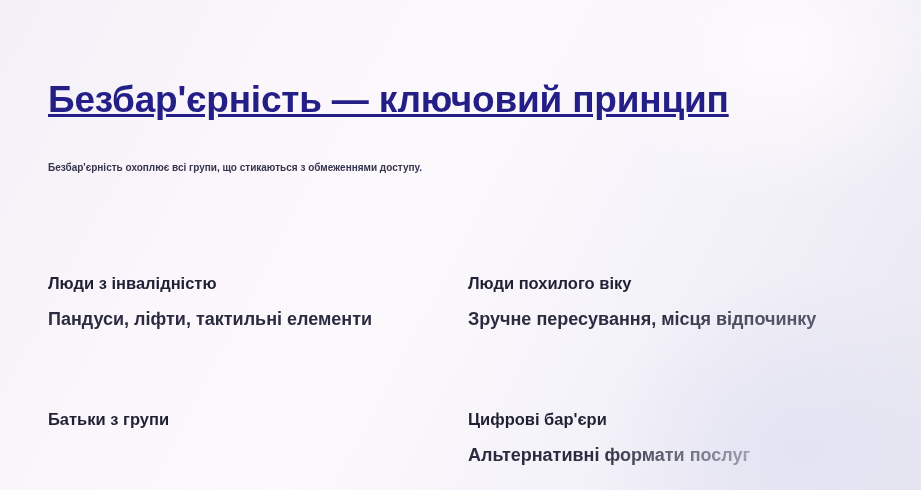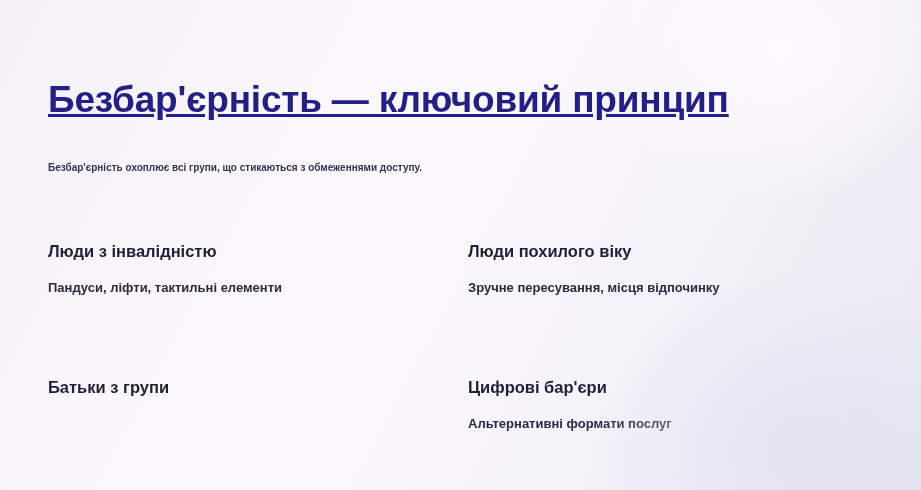--- a/index.html
+++ b/index.html
@@ -84,33 +84,34 @@
     width: 800px;
     display: grid;
     grid-template-columns: 420px 1fr;
     grid-auto-rows: 136px;
     column-gap: 0;
     row-gap: 0;
   }
 
   .group-card {
     padding: 0;
+    margin-top: 32px;
   }
 
   .group-card-title {
     margin: 0;
     font-size: 16.5px;
     line-height: 22px;
     font-weight: 700;
     color: #1f2033;
   }
 
   .group-card-desc {
     margin: 16px 0 0 0;
-    font-size: 13px;
+    font-size: 18px;
     line-height: 19px;
     font-weight: 700;
     color: #2b2c40;
   }
 </style>
 </head>
 <body>
 
 <div class="slide">
 

